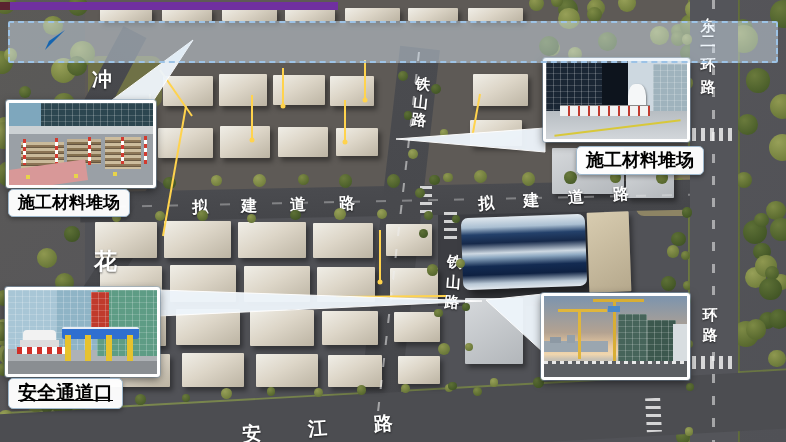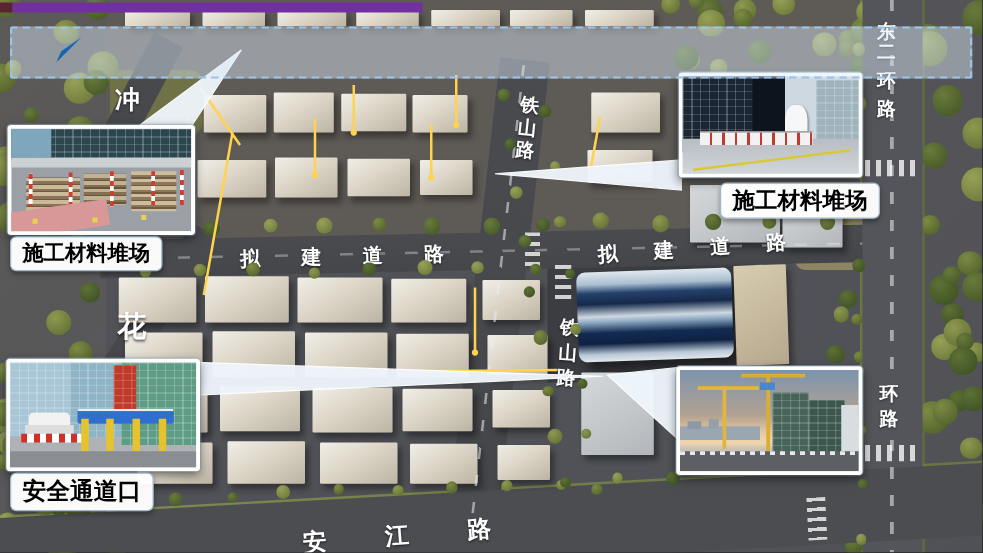--- a/index.html
+++ b/index.html
@@ -174,21 +174,21 @@
       <div style="left:8%;top:60%;width:26%;height:8%;background:#dddddd;"></div>
       <div style="left:6%;top:68%;width:34%;height:8%;background:repeating-linear-gradient(90deg,#d03028 0 5px,#fff 5px 10px);"></div>
       <div style="left:36%;top:44%;width:52%;height:12%;background:#2f6fd0;border-radius:2px;border-top:2px solid #e8eef6;"></div>
       <div style="left:38%;top:54%;width:4%;height:30%;background:#e6c22e;"></div>
       <div style="left:52%;top:54%;width:4%;height:30%;background:#e6c22e;"></div>
       <div style="left:66%;top:54%;width:4%;height:30%;background:#e6c22e;"></div>
       <div style="left:80%;top:54%;width:4%;height:30%;background:#e6c22e;"></div>
       <div style="left:0;top:84%;width:100%;height:16%;background:#8a8e92;"></div>
     </div>
   </div>
-  <div class="plabel" style="left:8px;top:378px;font-size:19px;">安全通道口</div>
+  <div class="plabel" style="left:8px;top:378px;font-size:19px;text-decoration:underline;">安全通道口</div>
 
   <div class="inset" style="left:541px;top:293px;width:143px;height:81px;">
     <div class="ph">
       <div style="left:0;top:0;width:100%;height:100%;background:linear-gradient(180deg,#7c94ae 0%,#b3a291 45%,#e8c9a0 62%,#f0d6ae 72%,#c9c2b4 78%);"></div>
       <div style="left:0;top:55%;width:45%;height:14%;background:#9aa6b0;"></div>
       <div style="left:4%;top:50%;width:8%;height:8%;background:#8d99a4;"></div>
       <div style="left:16%;top:48%;width:6%;height:10%;background:#94a0aa;"></div>
       <div class="grid" style="left:52%;top:22%;width:20%;height:60%;background-color:#46645a;"></div>
       <div class="grid" style="left:72%;top:30%;width:20%;height:52%;background-color:#3c584e;"></div>
       <div style="left:90%;top:34%;width:10%;height:46%;background:#d8dde0;"></div>

